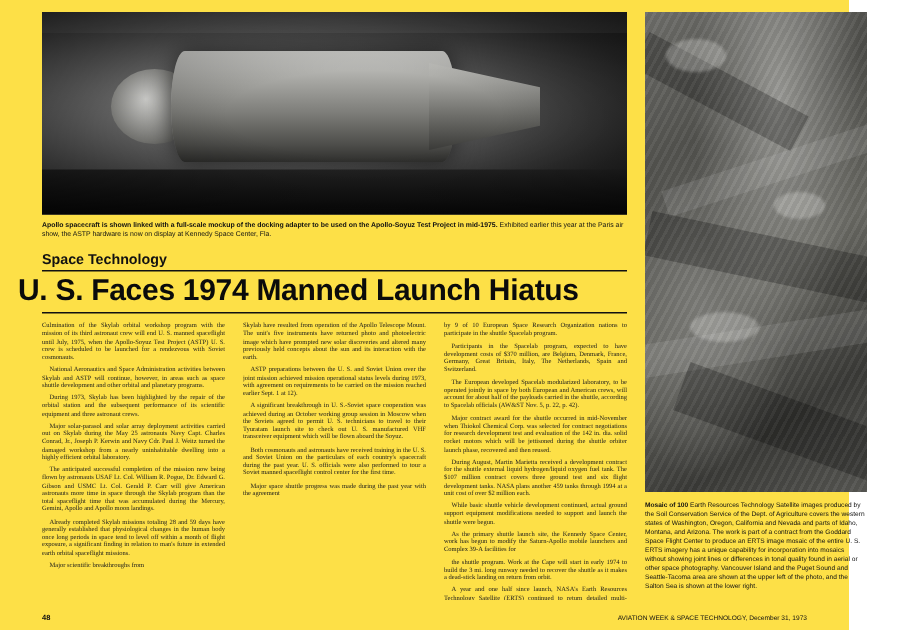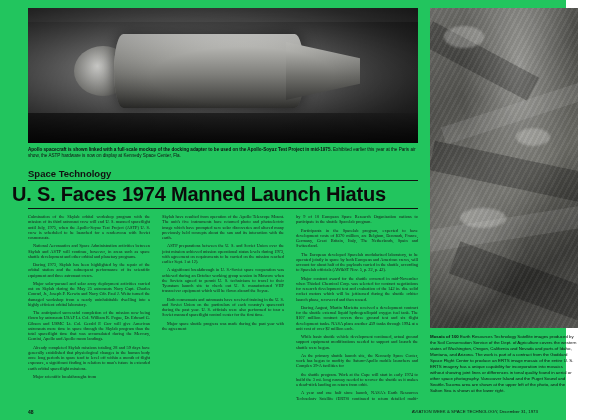--- a/index.html
+++ b/index.html
@@ -2,21 +2,21 @@
 <html><head>
 <meta charset="utf-8">
 <style>
   html,body{margin:0;padding:0;}
   body{
     width:606px;height:420px;overflow:hidden;
     background:#ffffff;
     font-family:"Liberation Serif", serif;
     color:#111;
   }
-  .page{position:relative;width:566px;height:420px;background:#22c55e;}
+  .page{position:relative;width:566px;height:420px;background:#fde047;}
 
   
   .topphoto{
     position:absolute;left:28px;top:8px;width:390px;height:135px;
     background:
       radial-gradient(ellipse at 30% 45%, #8d8d8d 0%, #5d5d5d 38%, #2b2b2b 75%, #151515 100%),
       linear-gradient(180deg,#3a3a3a,#1d1d1d);
     overflow:hidden;
   }
   .tp-beam{position:absolute;background:rgba(255,255,255,.10);}

